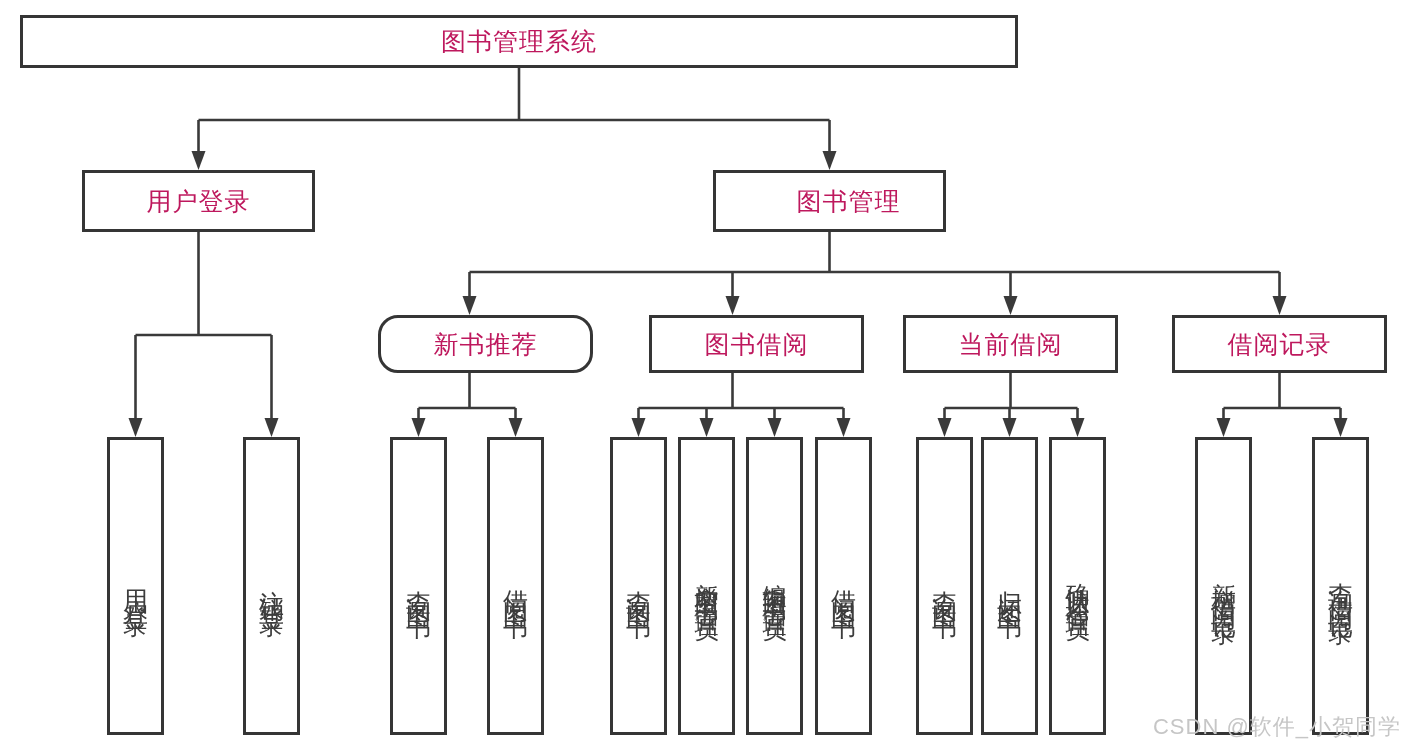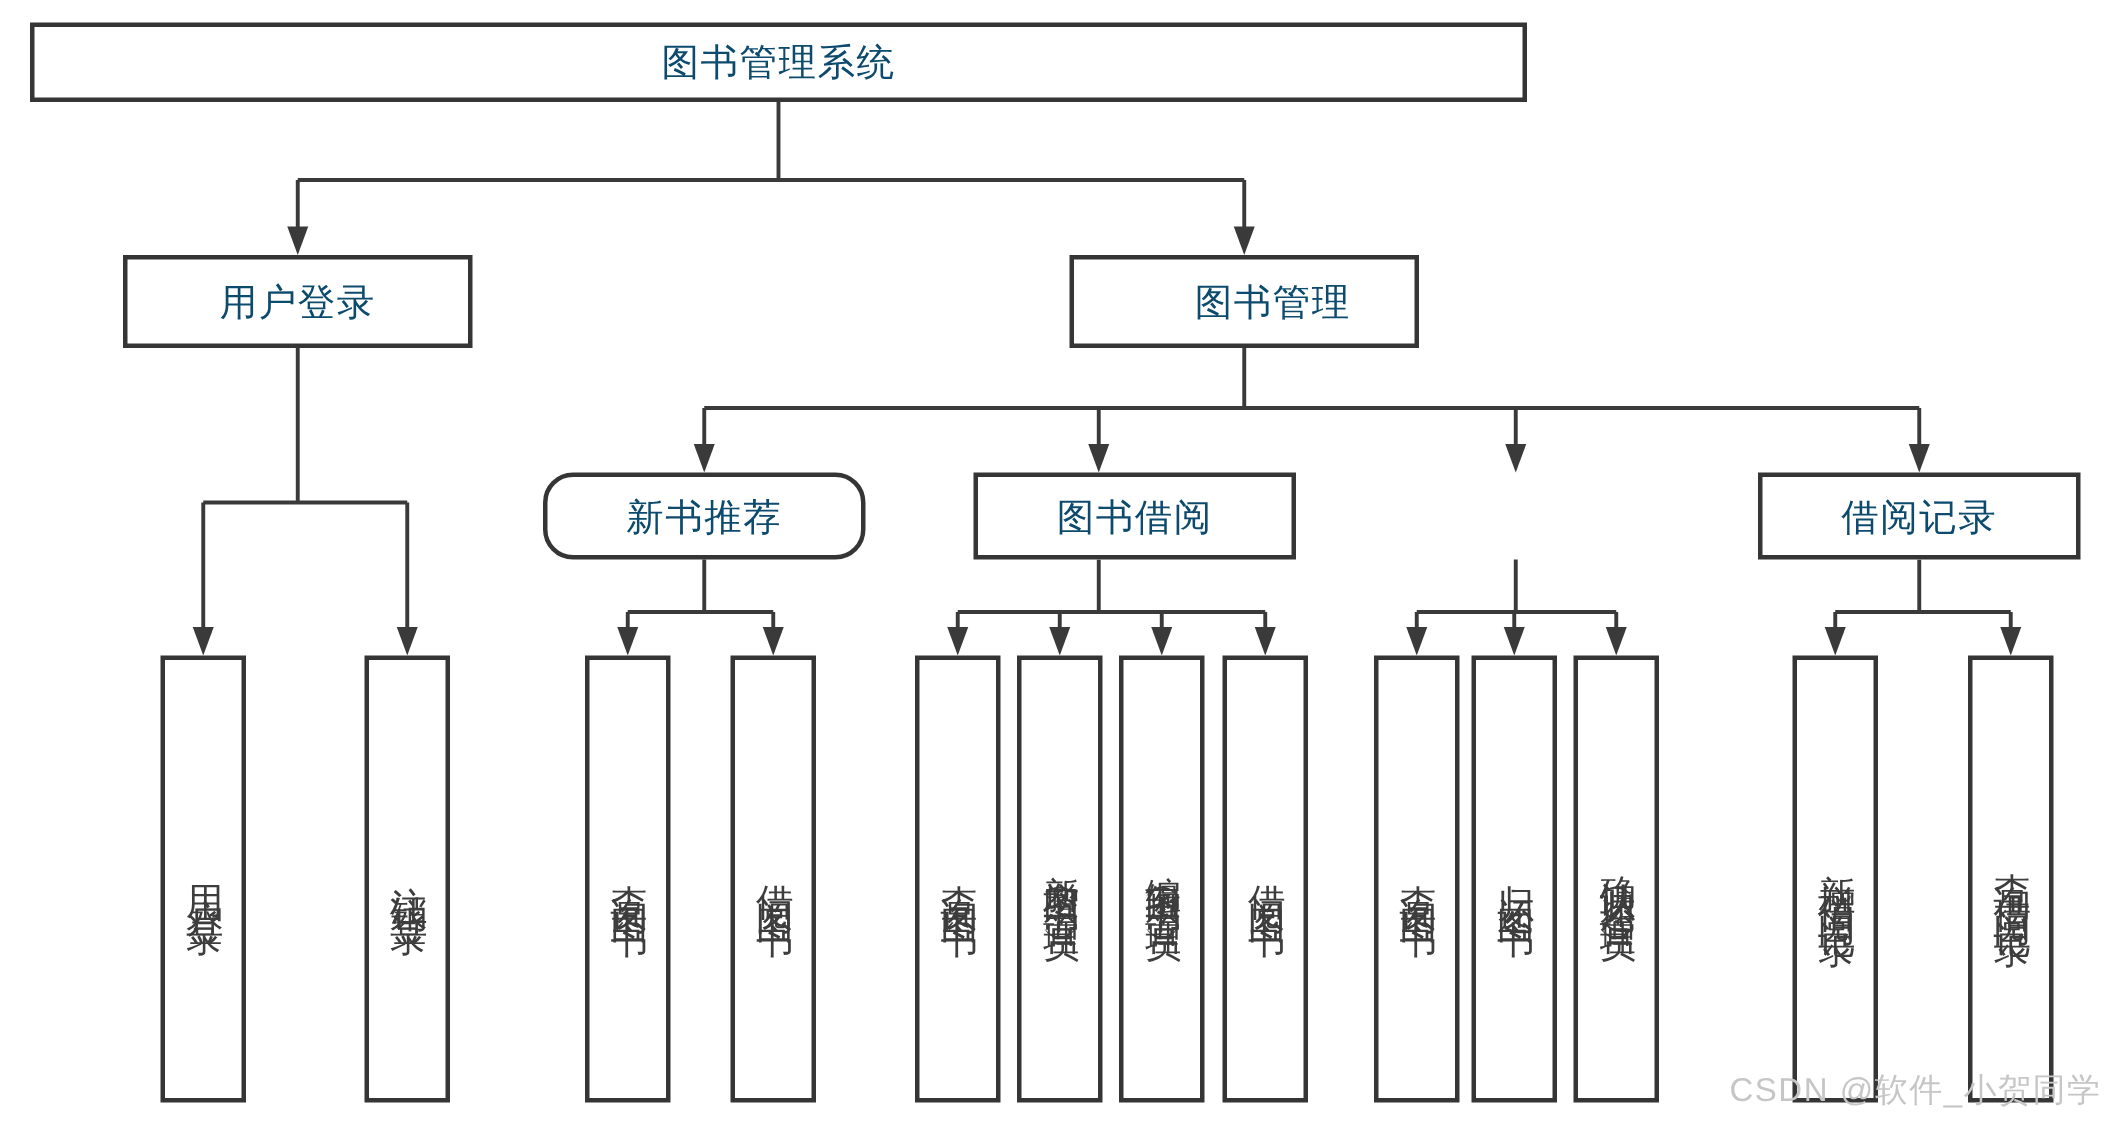--- a/index.html
+++ b/index.html
@@ -4,21 +4,21 @@
 <style>
   html,body { margin:0; padding:0; background:#ffffff; }
   body { font-family:"Liberation Sans","DejaVu Sans",sans-serif; }
   .canvas { position:relative; width:1405px; height:747px; background:#ffffff; overflow:hidden; }
   .connectors { position:absolute; left:0; top:0; width:1405px; height:747px; }
   .box {
     position:absolute; box-sizing:border-box; background:#ffffff;
     border:3px solid #353535; display:flex; align-items:center; justify-content:center;
     z-index:2;
   }
-  .hlabel { font-size:25px; color:#0c4a6e; letter-spacing:1px; white-space:nowrap; }
+  .hlabel { font-size:25px; color:#be185d; letter-spacing:1px; white-space:nowrap; }
   .root  { left:20px;  top:15px;  width:998px; height:53px; }
   .lvl2  { top:170px; width:233px; height:62px; }
   .lvl3  { top:315px; width:215px; height:58px; }
   .leaf  { top:437px; width:57px; height:298px; }
   .vlabel {
     writing-mode:vertical-lr; text-orientation:mixed;
     font-size:25px; letter-spacing:8px; line-height:1;
     color:#3d3d3d; white-space:nowrap;
   }
   .vlabel.long { letter-spacing:5px; font-size:24px; }
@@ -102,25 +102,28 @@
     <span class="hlabel">图书管理系统</span>
   </div>
 
   <div class="box lvl2" style="left:82px;">
     <span class="hlabel">用户登录</span>
   </div>
   <div class="box lvl2" style="left:713px;padding-left:38px;">
     <span class="hlabel">图书管理</span>
   </div>
 
-  <div class="box lvl3" style="left:362px;border-radius:20px;">
+  <div class="box lvl3" style="left:378px;border-radius:20px;">
     <span class="hlabel">新书推荐</span>
   </div>
   <div class="box lvl3" style="left:625px;margin-left:24px;">
     <span class="hlabel">图书借阅</span>
+  </div>
+  <div class="box lvl3" style="left:903px;">
+    <span class="hlabel">当前借阅</span>
   </div>
   <div class="box lvl3" style="left:1172px;">
     <span class="hlabel">借阅记录</span>
   </div>
 
   <div class="box leaf" style="left:107px;">
     <span class="vlabel">用户登录</span>
   </div>
   <div class="box leaf" style="left:243px;">
     <span class="vlabel">注销登录</span>

